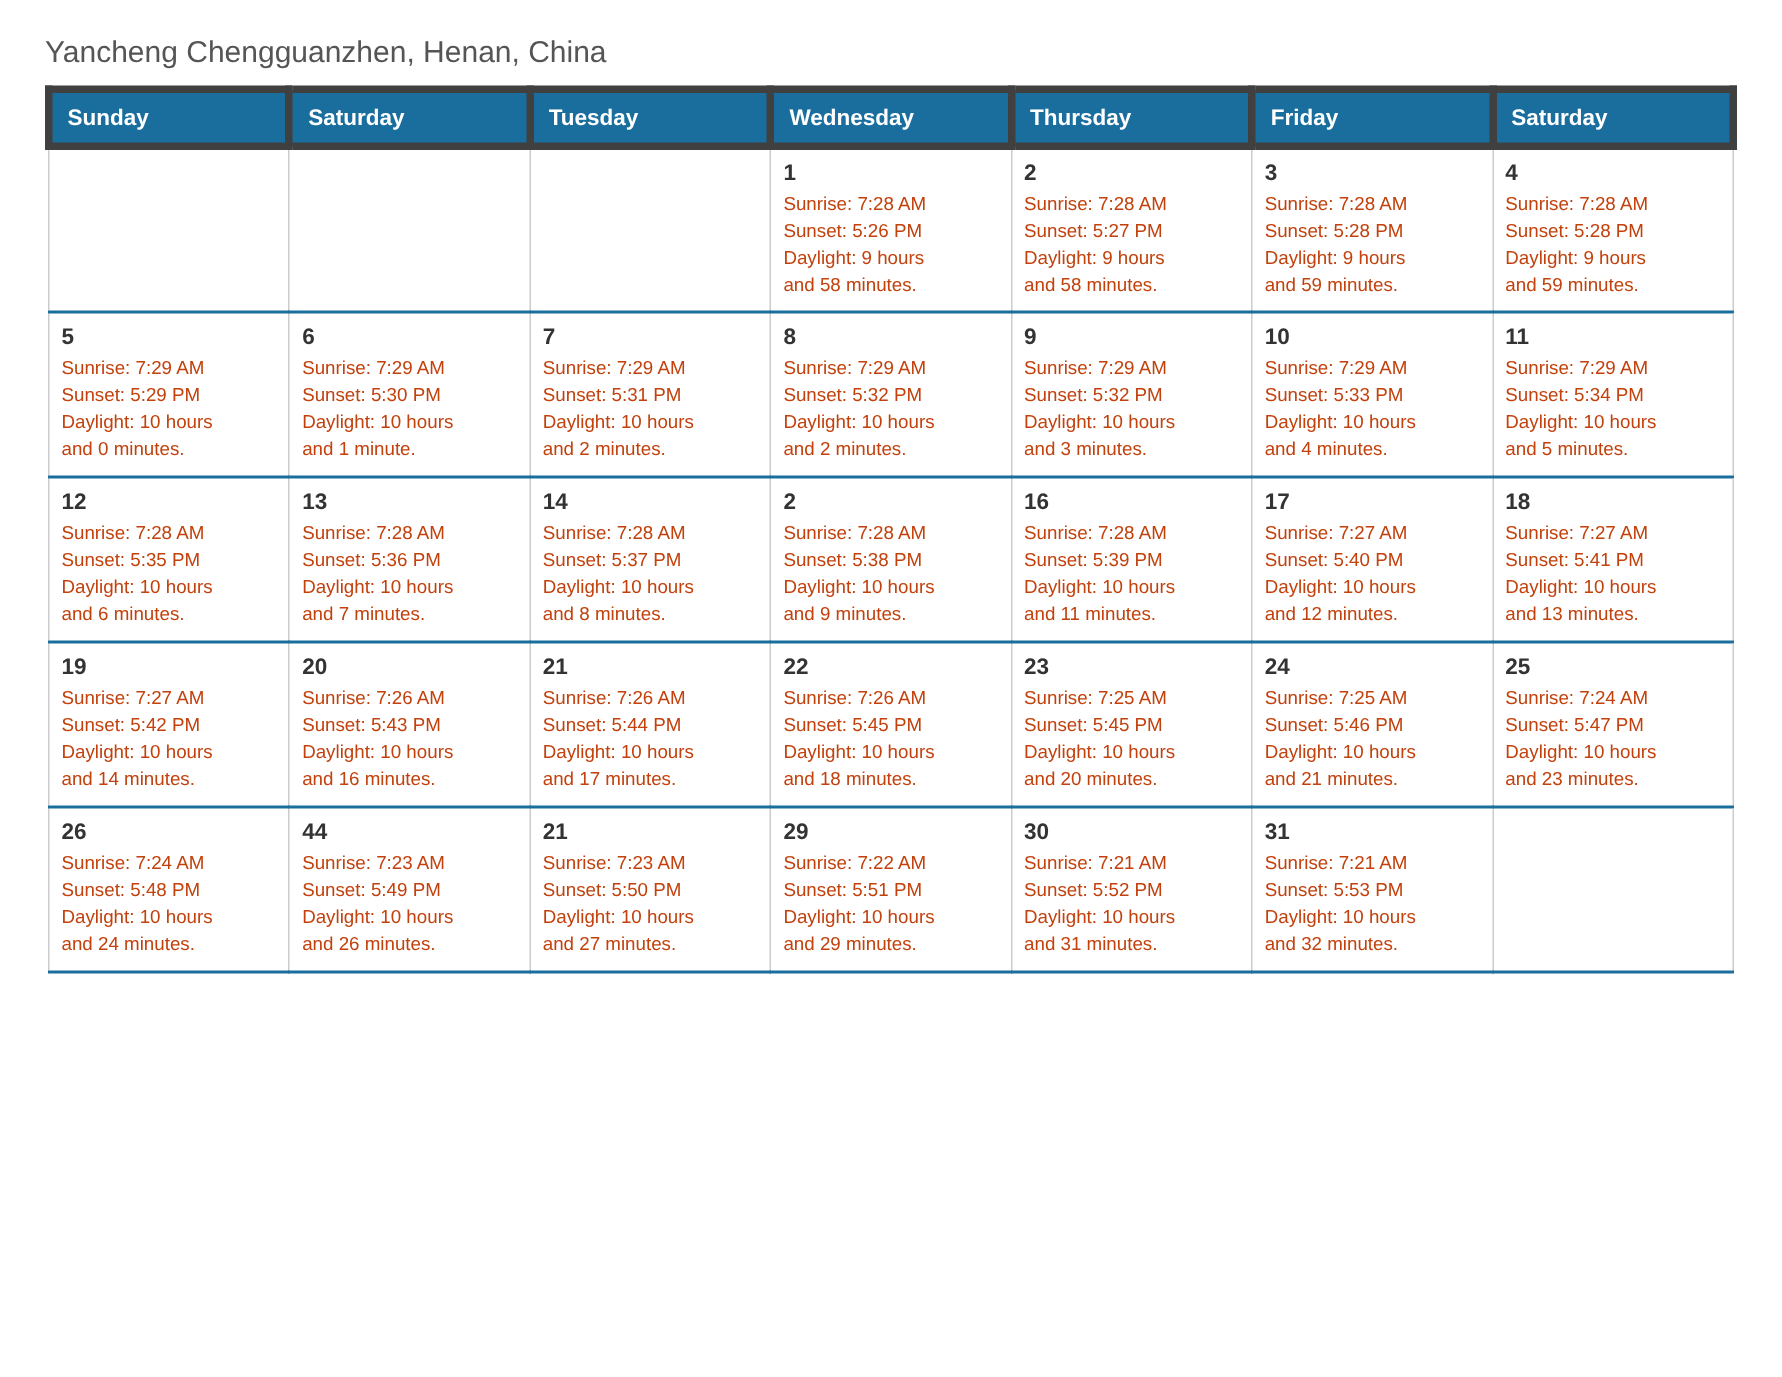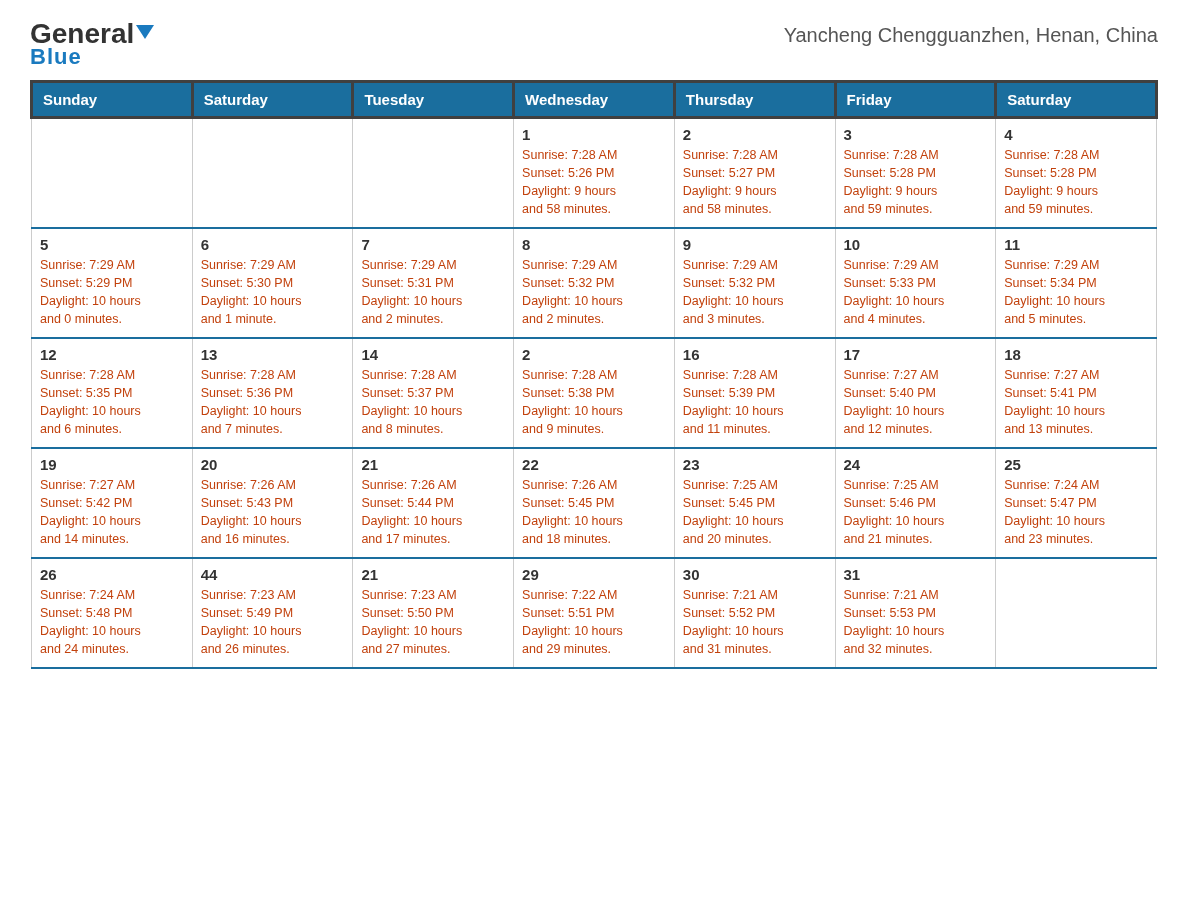--- a/index.html
+++ b/index.html
@@ -65,21 +65,21 @@
       border-collapse: collapse;
       margin-top: 10px;
     }
     .calendar thead tr th {
       background-color: #1a6e9e;
       color: #fff;
       font-size: 15px;
       font-weight: bold;
       padding: 8px 10px;
       text-align: left;
-      border: 3px solid #404040;
+      border: 5px solid #404040;
     }
     .calendar tbody tr td {
       border: 1px solid #ccc;
       vertical-align: top;
       padding: 7px 8px;
       width: 14.28%;
       font-size: 13px;
       color: #333;
       min-height: 90px;
       height: 110px;
@@ -101,26 +101,20 @@
     }
     
     .calendar tbody tr {
       border-bottom: 2px solid #1a6e9e;
     }
   </style>
 </head>
 <body>
 
 <div class="header">
-  <div class="logo">
-    <div class="logo-text">
-      General<span class="logo-triangle"></span>
-    </div>
-    <div class="logo-blue-line">Blue</div>
-  </div>
   <div class="title-block">
     <div class="location">Yancheng Chengguanzhen, Henan, China</div>
   </div>
 </div>
 
 <table class="calendar">
   <thead>
     <tr>
     <th>Sunday</th>
         <th>Saturday</th>

